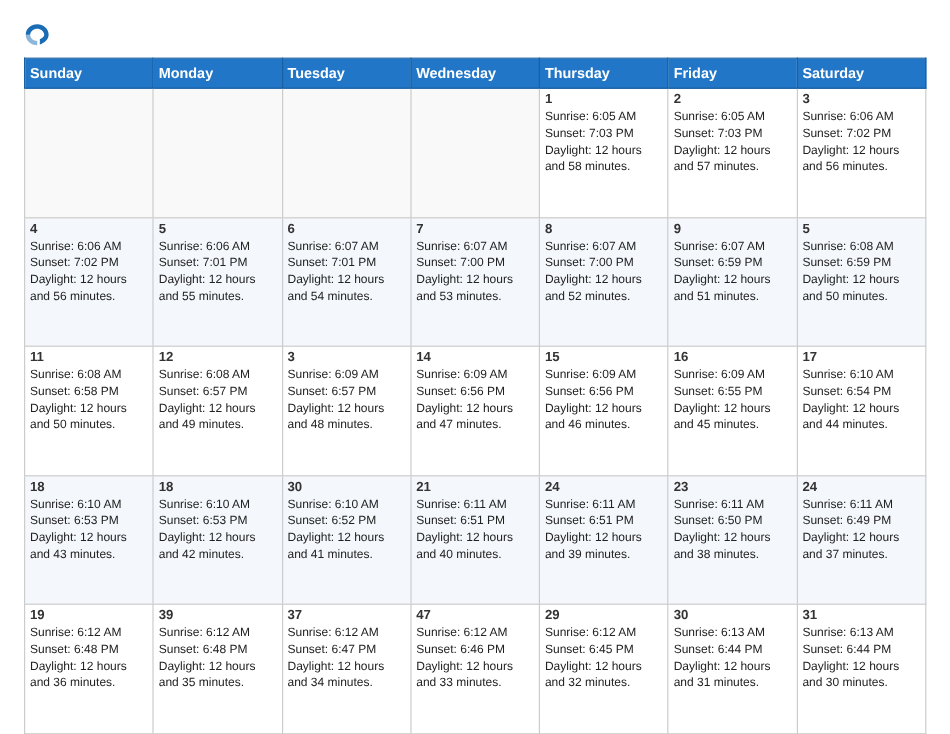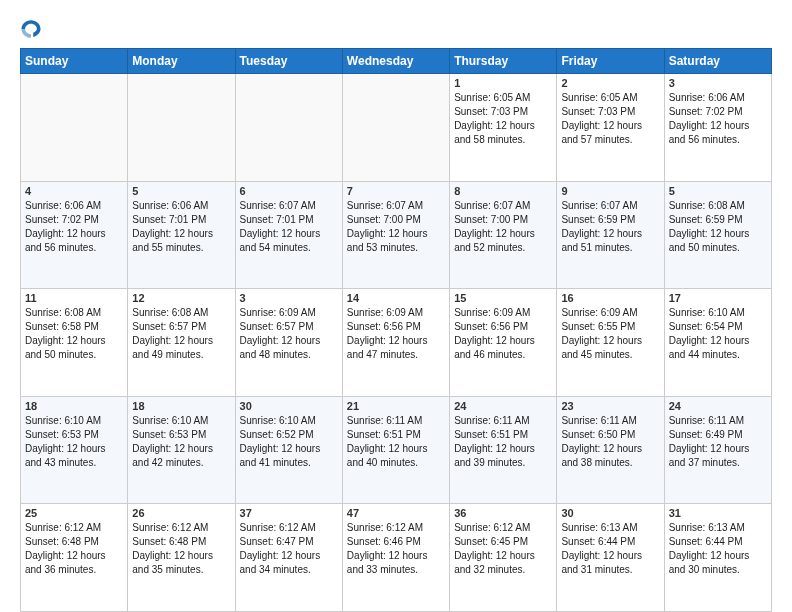--- a/index.html
+++ b/index.html
@@ -301,49 +301,49 @@
           <td>
             <span class="day-num">24</span>
             <div class="day-info" style="white-space: pre-line;">Sunrise: 6:11 AM
 Sunset: 6:49 PM
 Daylight: 12 hours
 and 37 minutes.</div>
           </td>
         </tr>
         <tr>
           <td>
-            <span class="day-num">25</span>
+            <span class="day-num">19</span>
             <div class="day-info" style="white-space: pre-line;">Sunrise: 6:12 AM
 Sunset: 6:48 PM
 Daylight: 12 hours
 and 36 minutes.</div>
           </td>
           <td>
-            <span class="day-num">26</span>
+            <span class="day-num">39</span>
             <div class="day-info" style="white-space: pre-line;">Sunrise: 6:12 AM
 Sunset: 6:48 PM
 Daylight: 12 hours
 and 35 minutes.</div>
           </td>
           <td>
             <span class="day-num">37</span>
             <div class="day-info" style="white-space: pre-line;">Sunrise: 6:12 AM
 Sunset: 6:47 PM
 Daylight: 12 hours
 and 34 minutes.</div>
           </td>
           <td>
             <span class="day-num">47</span>
             <div class="day-info" style="white-space: pre-line;">Sunrise: 6:12 AM
 Sunset: 6:46 PM
 Daylight: 12 hours
 and 33 minutes.</div>
           </td>
           <td>
-            <span class="day-num">36</span>
+            <span class="day-num">29</span>
             <div class="day-info" style="white-space: pre-line;">Sunrise: 6:12 AM
 Sunset: 6:45 PM
 Daylight: 12 hours
 and 32 minutes.</div>
           </td>
           <td>
             <span class="day-num">30</span>
             <div class="day-info" style="white-space: pre-line;">Sunrise: 6:13 AM
 Sunset: 6:44 PM
 Daylight: 12 hours

